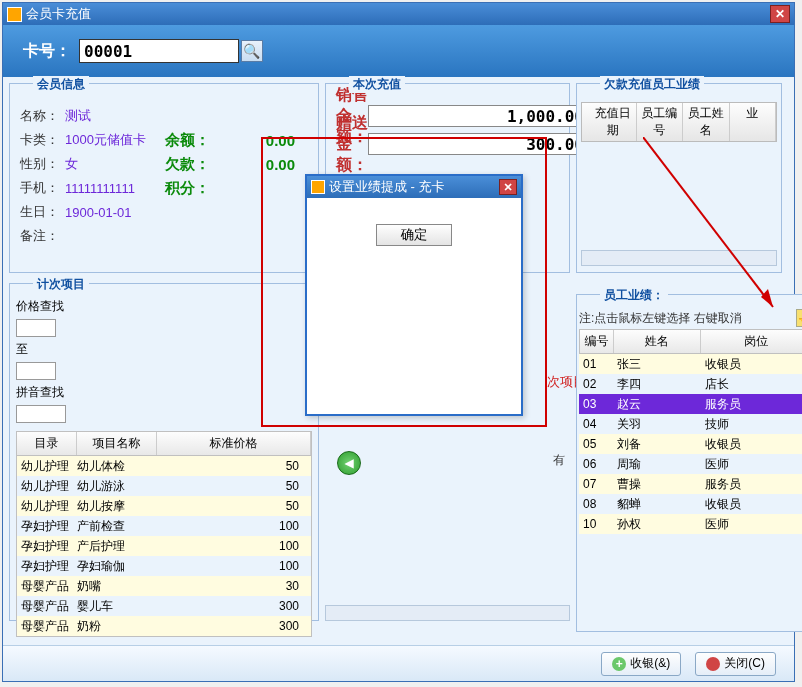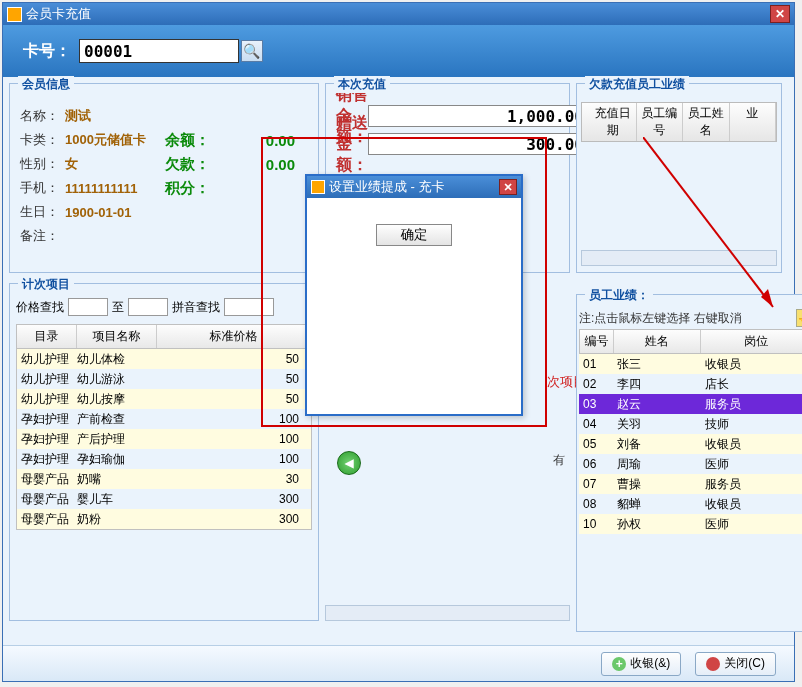--- a/index.html
+++ b/index.html
@@ -11,47 +11,47 @@
 .titlebar .close { width: 20px; height: 18px; background: #d04545; color: #fff; display: flex; align-items: center; justify-content: center; border: 1px solid #7a2020; cursor: pointer; font-weight: bold; }
 
 .topbar { height: 52px; background: linear-gradient(#4e9be0, #2a75c0); display: flex; align-items: center; padding: 16px 20px; }
 .topbar .lbl { color: #fff; font-size: 16px; font-weight: bold; margin-right: 8px; }
 .topbar input { width: 160px; height: 24px; font-size: 16px; font-weight: bold; padding: 0 4px; border: 1px solid #333; font-family: Consolas, monospace; }
 .topbar .search { width: 22px; height: 22px; border: 1px solid #5a7ca5; background: linear-gradient(#e8f1fb,#c9ddf1); margin-left: 2px; display: flex; align-items: center; justify-content: center; cursor: pointer; }
 
 .body { position: absolute; top: 74px; left: 0; right: 0; bottom: 0; background: #eaf3fc; padding: 8px 8px 0 8px; }
 
 .fieldset { position: absolute; border: 1px solid #a2bee0; background: #eaf3fc; }
-.fieldset .legend { position: absolute; top: -8px; left: 8px; background: #eaf3fc; padding: 0 4px; color: #1050a0; font-weight: bold; }
+.fieldset .legend { position: absolute; top: -8px; left: 23px; background: #eaf3fc; padding: 0 4px; color: #1050a0; font-weight: bold; }
 
 
 .fs-member { left: 6px; top: 6px; width: 310px; height: 190px; }
 .member-grid { padding: 20px 10px 10px 10px; font-size: 13px; }
 .member-row { display: flex; height: 24px; align-items: center; }
 .member-row .ml { width: 45px; color: #333; }
-.member-row .mv { width: 100px; color: #a16207; font-weight: bold; }
+.member-row .mv { width: 100px; color: #6d28d9; }
 .green-lbl { color: #0a8a0a; font-size: 15px; font-weight: bold; width: 50px; }
 .green-val { color: #0a8a0a; font-size: 15px; font-weight: bold; text-align: right; width: 80px; }
 
 
 .fs-rech { left: 322px; top: 6px; width: 245px; height: 190px; }
 .rech-body { padding: 18px 10px; }
 .rech-row { display: flex; align-items: center; height: 28px; }
 .rech-row .rl { width: 90px; color: #c03030; font-size: 16px; font-weight: bold; }
 .rech-row input { flex: 1; text-align: right; font-size: 16px; font-weight: bold; font-family: Consolas, monospace; padding: 2px 6px; border: 1px solid #888; height: 22px; }
 
 
 .fs-arr { left: 573px; top: 6px; width: 206px; height: 190px; }
 .fs-arr .tbl-hdr { display: flex; margin: 18px 4px 0 4px; background: linear-gradient(#fdfdfd,#e6e6e6); border: 1px solid #bbb; padding-left: 8px; }
 .fs-arr .tbl-hdr div { flex: 1; text-align: center; padding: 2px 0; border-right: 1px solid #ccc; font-size: 12px; }
 .fs-arr .scroll { position: absolute; bottom: 6px; left: 4px; right: 4px; height: 16px; background: #e4ecf6; border: 1px solid #b6c8dc; }
 
 
 .fs-count { left: 6px; top: 206px; width: 310px; height: 338px; }
-.cnt-top { padding: 14px 6px 4px 6px; display: flex; align-items: flex-end; gap: 4px; font-size: 12px; }
+.cnt-top { padding: 14px 6px 4px 6px; display: flex; align-items: flex-start; gap: 4px; font-size: 12px; flex-direction: column; }
 .cnt-top input { width: 40px; height: 18px; border: 1px solid #999; }
 .cnt-hdr { display: flex; margin: 4px 6px 0 6px; background: linear-gradient(#fdfdfd,#e8e8e8); border: 1px solid #c0c0c0; }
 .cnt-hdr div { padding: 3px 0; text-align: center; border-right: 1px solid #ccc; }
 .cnt-hdr div:nth-child(1) { width: 60px; }
 .cnt-hdr div:nth-child(2) { width: 80px; }
 .cnt-hdr div:nth-child(3) { flex: 1; }
 .cnt-body { margin: 0 6px; border-left: 1px solid #c0c0c0; border-right: 1px solid #c0c0c0; border-bottom: 1px solid #c0c0c0; }
 .cnt-row { display: flex; height: 20px; align-items: center; }
 .cnt-row div:nth-child(1){ width: 60px; padding-left: 4px; }
 .cnt-row div:nth-child(2){ width: 80px; }

